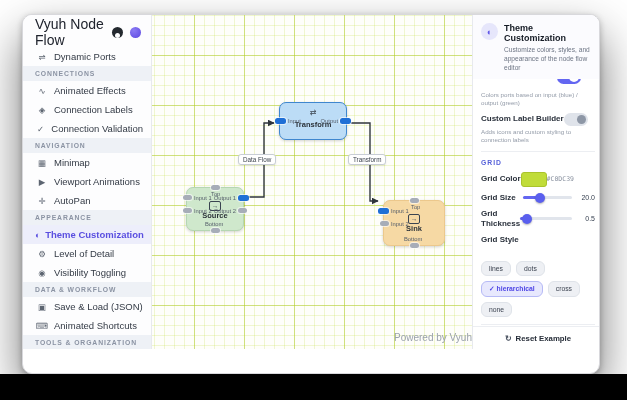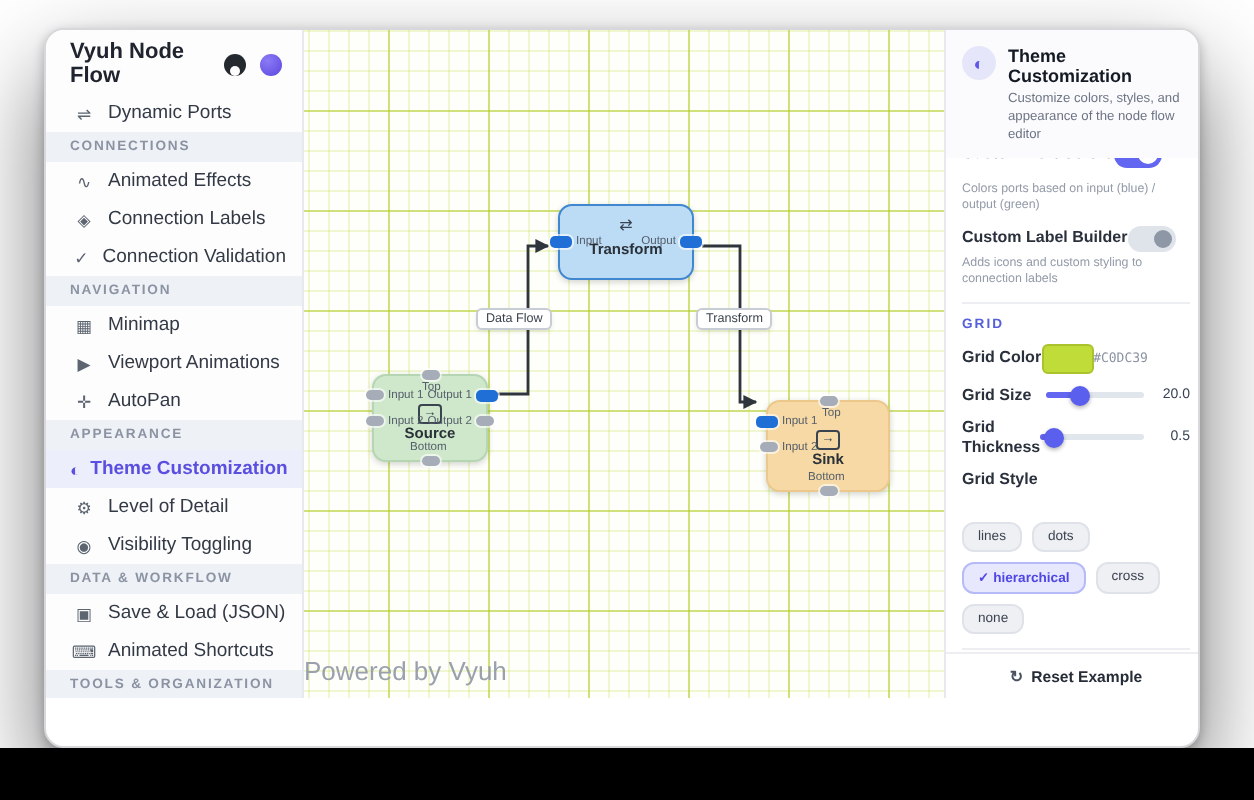--- a/index.html
+++ b/index.html
@@ -13,21 +13,21 @@
   .light{width:10px;height:10px;border-radius:50%;}
   .light.red{background:#ff5f57;border:1px solid #e0443e;box-sizing:border-box;}
   .light.yellow{background:#febc2e;border:1px solid #d89e24;box-sizing:border-box;}
   .light.green{background:#28c840;border:1px solid #1aab29;box-sizing:border-box;}
   .win-title{font-size:10px;font-weight:700;color:#4a4a50;}
   
   .main{display:flex;height:334px;}
   
   .sidebar{width:128px;min-width:128px;background:#fdfdfe;border-right:1px solid #e7e9ee;overflow:hidden;}
   .brand-row{height:24px;display:flex;align-items:center;padding:5px 10px 3px 12px;}
-  .brand{font-size:11px;font-weight:700;color:#20242e;flex:1;}
+  .brand{font-size:14px;font-weight:400;color:#20242e;flex:1;}
   .gh-icon{width:11px;height:11px;border-radius:50%;background:#24292f;margin-right:7px;position:relative;}
   .gh-icon:after{content:"";position:absolute;left:3px;top:6px;width:5px;height:5px;border-radius:50%;background:#fdfdfe;}
   .logo-dot{width:11px;height:11px;border-radius:50%;background:radial-gradient(circle at 35% 30%,#8b7bf4,#5b47e0);}
   .side-item{height:19px;display:flex;align-items:center;padding:0 8px 0 12px;cursor:pointer;}
   .side-item .ico{width:14px;font-size:8.5px;color:#5d6571;margin-right:5px;text-align:center;}
   .side-item .lbl{font-size:9.5px;color:#333a45;white-space:nowrap;}
   .side-item.active{background:#edeefb;}
   .side-item.active .lbl,.side-item.active .ico{color:#5a4fe0;font-weight:700;}
   .side-section{height:15px;display:flex;align-items:center;background:#eef1f6;padding:0 12px;}
   .side-section span{font-size:6.8px;font-weight:700;letter-spacing:.9px;color:#8b93a3;white-space:nowrap;}
@@ -45,21 +45,21 @@
   .node-ico{font-size:8px;color:#3a4450;text-align:center;line-height:10px;}
   .node-ico .boxed{display:inline-block;border:1px solid #3a4450;border-radius:2px;padding:0 2px;font-size:6.5px;line-height:8px;}
   .port{position:absolute;width:9px;height:5px;border-radius:2.5px;background:#a7adb8;box-shadow:0 0 0 1px rgba(255,255,255,.6);}
   .port.blue{background:#1f6fd6;width:11px;height:6px;}
   .plabel{position:absolute;font-size:5.8px;color:#555e6a;white-space:nowrap;}
   .n-transform{left:127px;top:87px;width:68px;height:38px;background:#bcdcf6;border:1.5px solid #3f87cf;}
   .n-source{left:34px;top:172px;width:58px;height:44px;background:#cfe8cc;border:1px solid #b5d6b2;}
   .n-sink{left:231px;top:185px;width:62px;height:46px;background:#f6d9a4;border:1px solid #ecc88c;}
   .edge-label{position:absolute;background:#fff;border:1px solid #c8cdd5;border-radius:3px;padding:1px 4px;
     font-size:6.3px;color:#3c434d;box-shadow:0 1px 2px rgba(0,0,0,.08);white-space:nowrap;}
-  .powered{position:absolute;left:0;right:0;bottom:6px;text-align:left;font-size:13px;color:#9aa1ac;}
+  .powered{position:absolute;left:0;right:0;bottom:6px;text-align:right;font-size:10px;color:#9aa1ac;}
   
   .panel{width:130px;min-width:130px;background:#fff;border-left:1px solid #e7e9ee;display:flex;flex-direction:column;overflow:hidden;}
   .panel-scroll{flex:1;overflow:hidden;padding:0 8px;}
   .phead{display:flex;gap:6px;padding:8px 8px 6px 8px;background:#fbfbfe;}
   .phead-ico{width:17px;height:17px;min-width:17px;border-radius:50%;background:#e6e6fb;color:#6258e8;
     font-size:9px;display:flex;align-items:center;justify-content:center;}
   .phead-title{font-size:9px;font-weight:700;color:#141a24;margin-bottom:2px;}
   .phead-desc{font-size:6.6px;color:#6d7584;line-height:1.4;}
   .prow{display:flex;align-items:center;justify-content:flex-start;margin:6px 0 2px 0;}
   .prow .plbl{font-size:8px;font-weight:600;color:#2a313c;line-height:1.25;}

